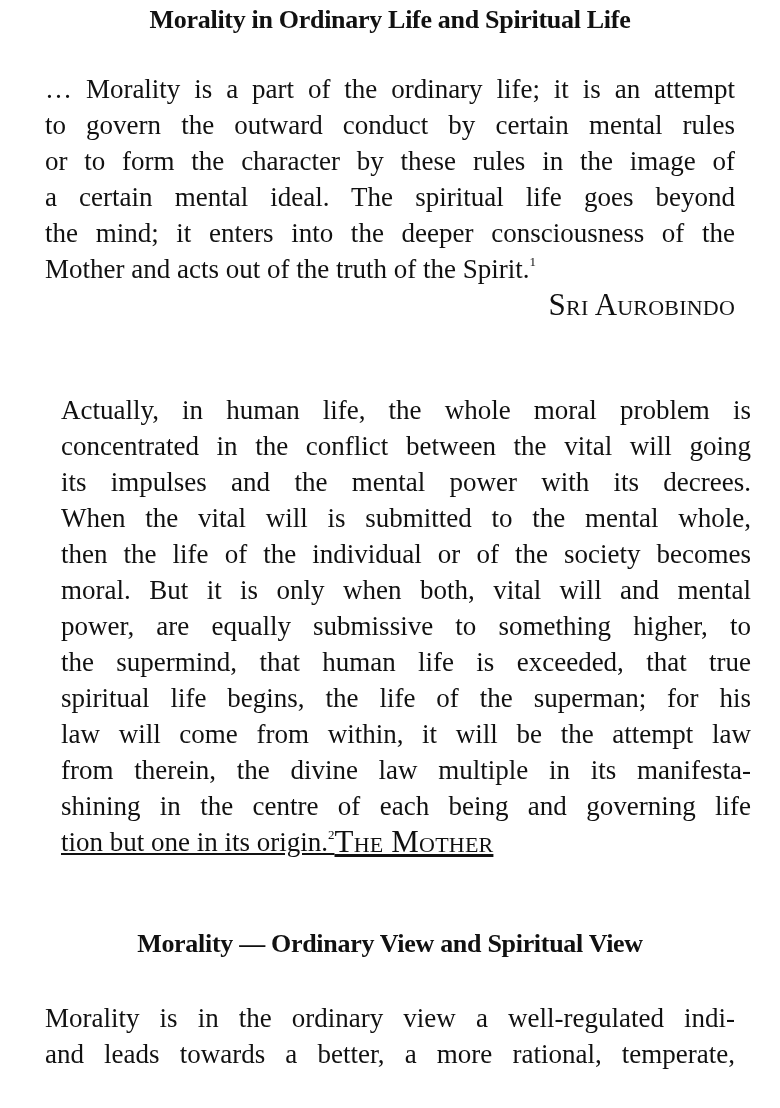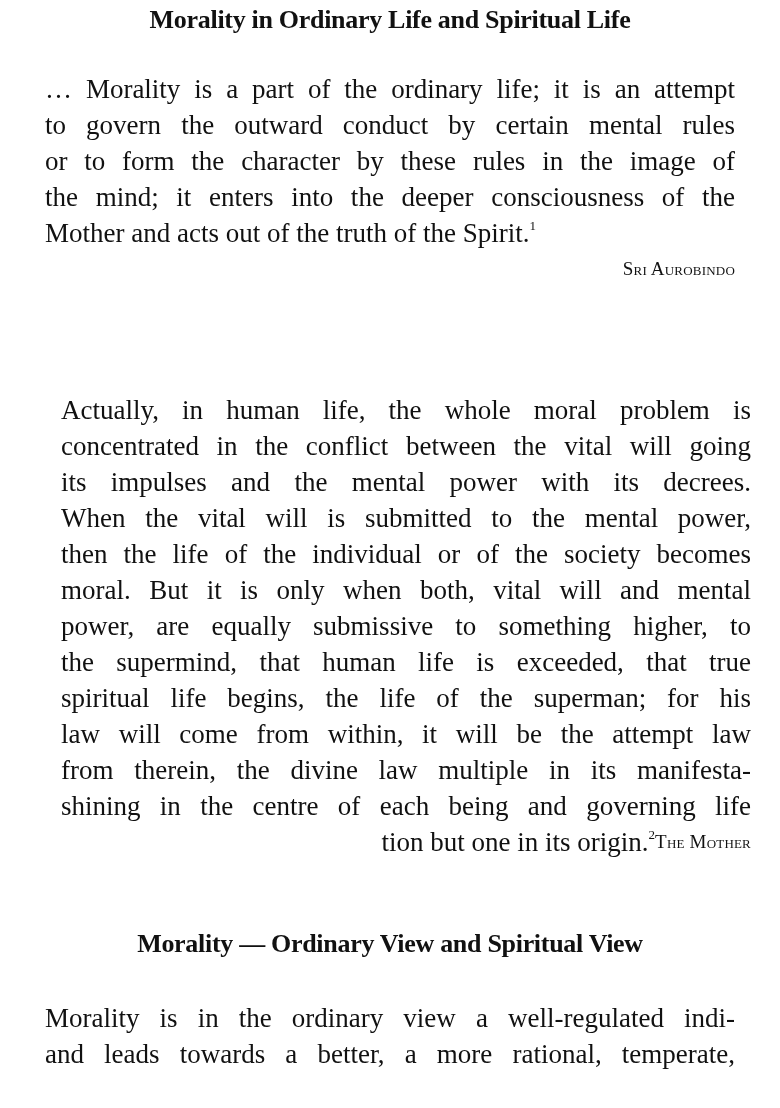--- a/index.html
+++ b/index.html
@@ -45,26 +45,27 @@
       font-size: 27px;
       white-space: nowrap;
       text-align: justify;
       text-align-last: justify;
     }
     .line.last {
       text-align-last: left;
     }
     .line.with-attr {
       display: flex;
-      justify-content: flex-end;
+      justify-content: flex-start;
       text-align-last: auto;
+      text-decoration: underline;
     }
     .attribution {
       font-variant: small-caps;
-      font-size: 19px;
+      font-size: 31px;
       letter-spacing: 0.2px;
     }
     .attr-line {
       display: block;
       height: 36px;
       line-height: 36px;
       text-align: right;
       white-space: nowrap;
     }
     sup.fn {
@@ -77,32 +78,33 @@
 <body>
 
 <div class="page">
 
   <div class="heading" style="top:4px;">Morality in Ordinary Life and Spiritual Life</div>
 
   <div class="para" style="top:71px;">
     <span class="line">… Morality is a part of the ordinary life; it is an attempt</span>
     <span class="line">to govern the outward conduct by certain mental rules</span>
     <span class="line">or to form the character by these rules in the image of</span>
+    <span class="line">a certain mental ideal. The spiritual life goes beyond</span>
     <span class="line">the mind; it enters into the deeper consciousness of the</span>
     <span class="line last"><span>Mother and acts out of the truth of the Spirit.</span><sup class="fn">1</sup></span>
     <span class="attr-line">
       <span class="attribution">Sri Aurobindo</span>
     </span>
   </div>
 
   <div class="para" style="top:392px;margin-left:16px;">
     <span class="line">Actually, in human life, the whole moral problem is</span>
     <span class="line">concentrated in the conflict between the vital will going</span>
     <span class="line">its impulses and the mental power with its decrees.</span>
-    <span class="line">When the vital will is submitted to the mental power,</span>
+    <span class="line">When the vital will is submitted to the mental whole,</span>
     <span class="line">then the life of the individual or of the society becomes</span>
     <span class="line">moral. But it is only when both, vital will and mental</span>
     <span class="line">power, are equally submissive to something higher, to</span>
     <span class="line">the supermind, that human life is exceeded, that true</span>
     <span class="line">spiritual life begins, the life of the superman; for his</span>
     <span class="line">law will come from within, it will be the attempt law</span>
     <span class="line">from therein, the divine law multiple in its manifesta-</span>
     <span class="line">shining in the centre of each being and governing life</span>
     <span class="line with-attr">
       <span><span>tion but one in its origin.</span><sup class="fn">2</sup></span>

